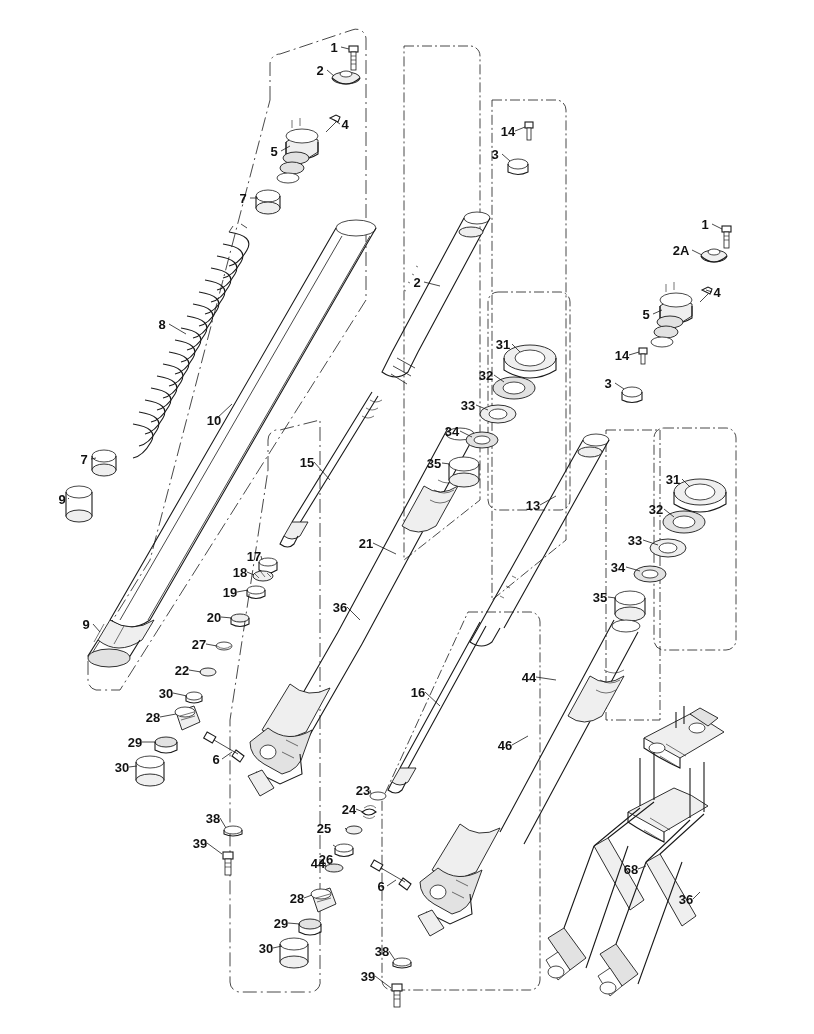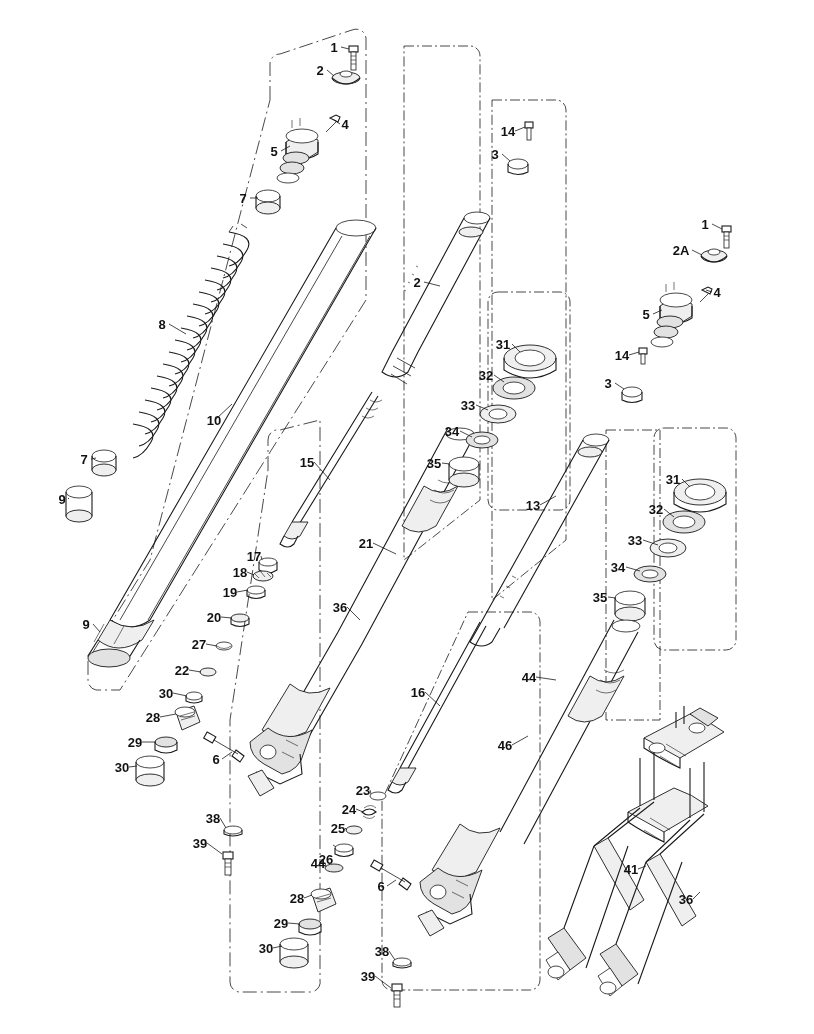--- a/index.html
+++ b/index.html
@@ -565,26 +565,26 @@
     <div class="callout" style="left:86px;top:624px">9</div>
     <div class="callout" style="left:340px;top:607px">36</div>
     <div class="callout" style="left:216px;top:759px">6</div>
     <div class="callout" style="left:213px;top:818px">38</div>
     <div class="callout" style="left:200px;top:843px">39</div>
     <div class="callout" style="left:418px;top:692px">16</div>
     <div class="callout" style="left:529px;top:677px">44</div>
     <div class="callout" style="left:505px;top:745px">46</div>
     <div class="callout" style="left:363px;top:790px">23</div>
     <div class="callout" style="left:349px;top:809px">24</div>
-    <div class="callout" style="left:338px;top:828px">25</div>
+    <div class="callout" style="left:324px;top:828px">25</div>
     <div class="callout" style="left:326px;top:859px">26</div>
     <div class="callout" style="left:318px;top:863px">44</div>
     <div class="callout" style="left:297px;top:898px">28</div>
     <div class="callout" style="left:281px;top:923px">29</div>
     <div class="callout" style="left:266px;top:948px">30</div>
     <div class="callout" style="left:381px;top:886px">6</div>
     <div class="callout" style="left:382px;top:951px">38</div>
     <div class="callout" style="left:368px;top:976px">39</div>
-    <div class="callout" style="left:631px;top:869px">41</div>
+    <div class="callout" style="left:631px;top:869px">68</div>
     <div class="callout" style="left:686px;top:899px">36</div>
   </div>
 
 </div>
 
 </body></html>

